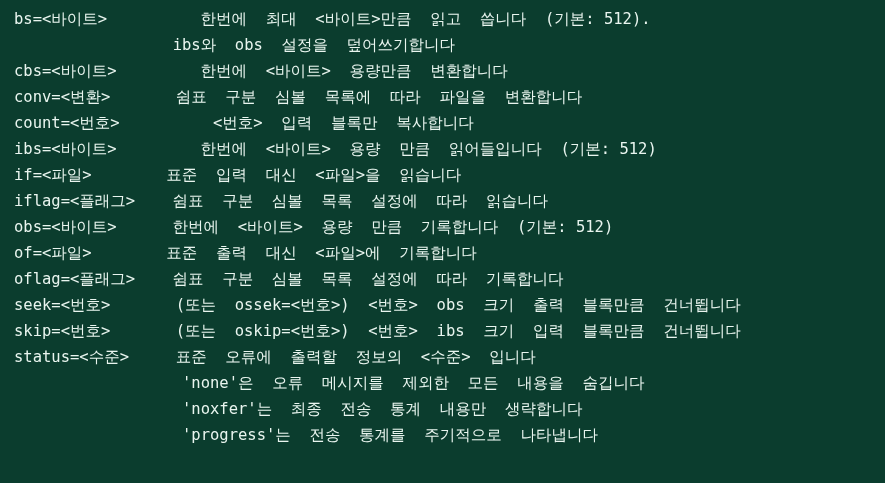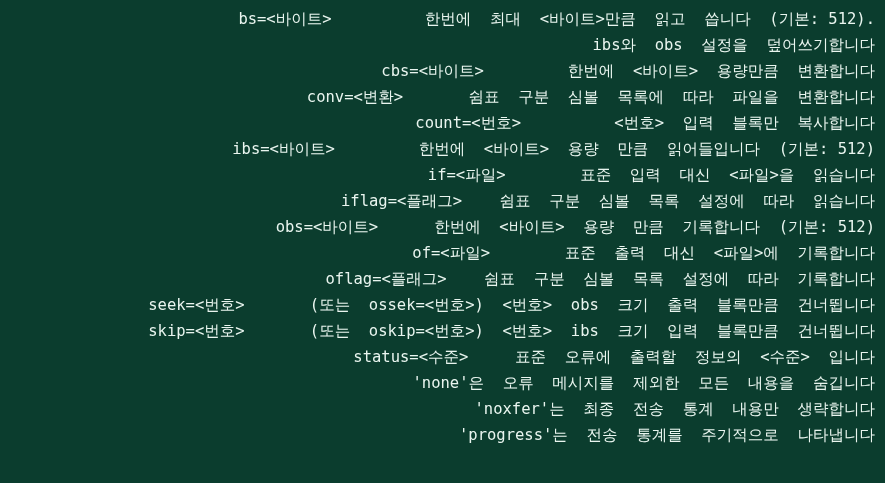--- a/index.html
+++ b/index.html
@@ -17,21 +17,20 @@
     height: 483px;
     box-sizing: border-box;
     padding: 6px 10px 0 14px;
     background: #0b3d2e;
     color: #e9f5ef;
     font-family: "DejaVu Sans Mono", "Liberation Mono", monospace;
     font-size: 15.5px;
     line-height: 26px;
     white-space: pre;
     overflow: hidden;
-    text-align: right;
   }
   .line {
     display: block;
     white-space: pre;
     font-family: "DejaVu Sans Mono", "Liberation Mono", monospace;
     letter-spacing: 0px;
   }
 </style>
 </head>
 <body>

